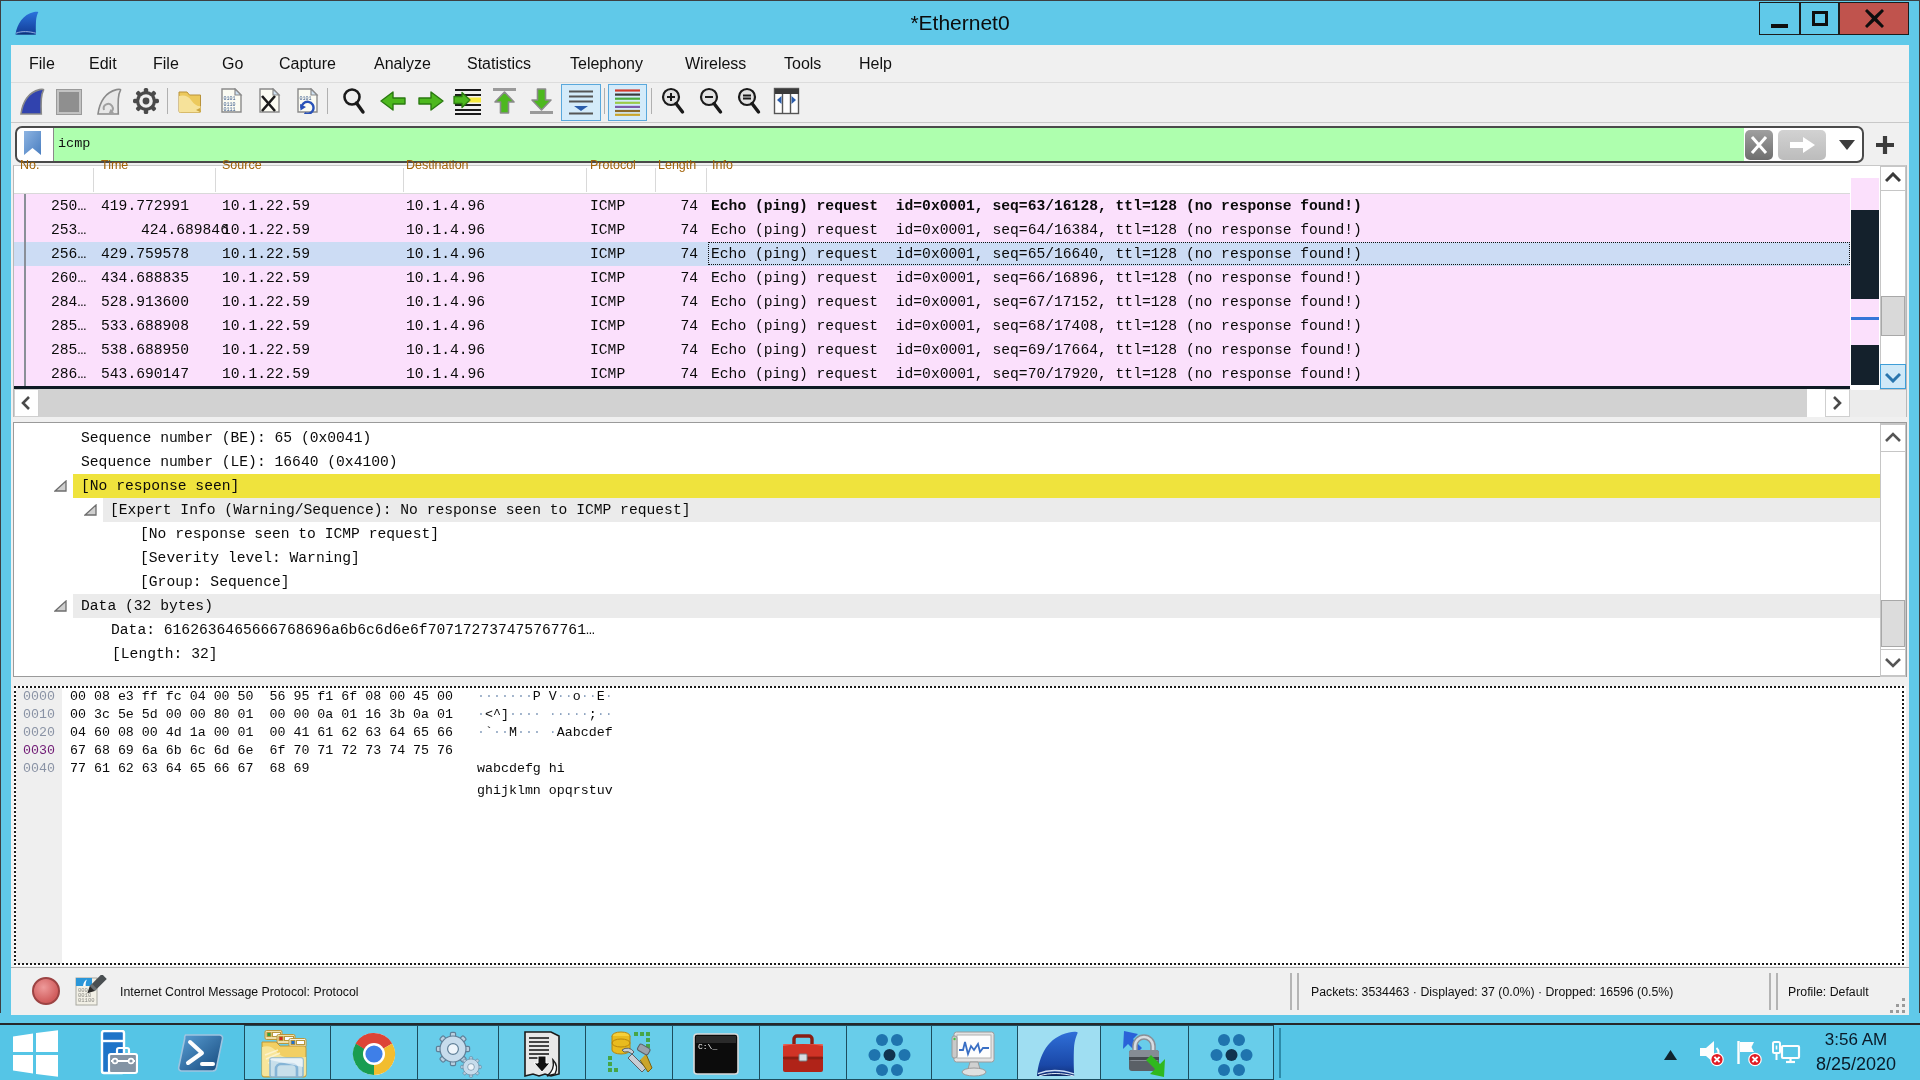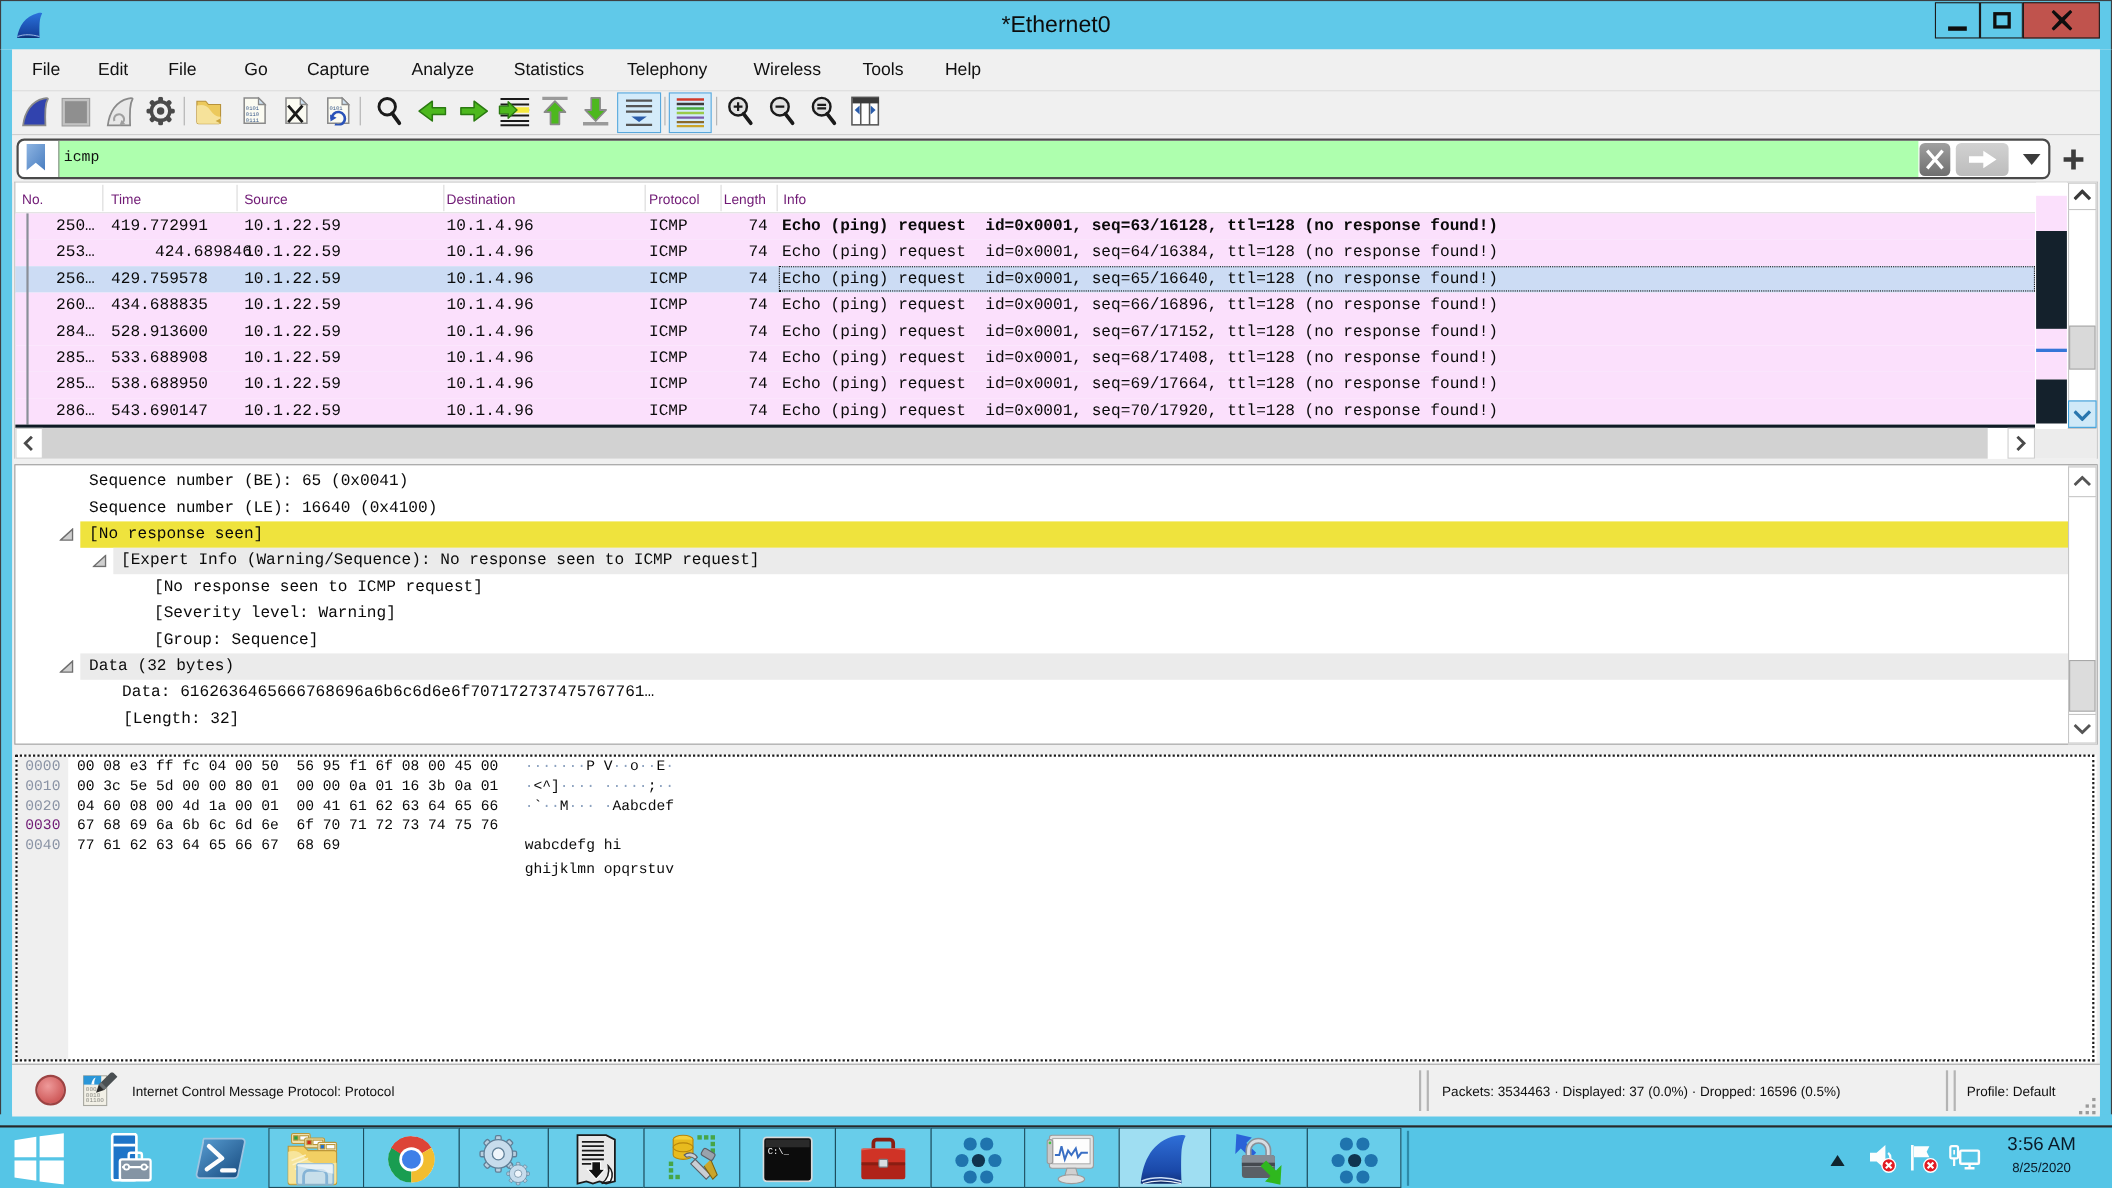--- a/index.html
+++ b/index.html
@@ -9,21 +9,21 @@
 #titlebar{left:0;top:0;width:1920px;height:45px;background:#60c9e9;border-top:1px solid #3d3f42;border-left:1px solid #3d3f42;border-right:1px solid #3d3f42;}
 #lborder{left:0;top:45px;width:11px;height:978px;background:#60c9e9;border-left:1px solid #3d3f42;}
 #rborder{left:1909px;top:45px;width:11px;height:978px;background:#60c9e9;border-right:1px solid #3d3f42;}
 #bborder{left:0;top:1013px;width:1920px;height:10px;background:#60c9e9;}
 #client{left:11px;top:45px;width:1898px;height:968px;background:#f0f0f0;}
 .winbtn{top:2px;height:33px;border:1px solid #1c1c1c;background:#60c9e9;}
 #btnclose{background:#c0534d;}
 .menuitem{top:54px;height:20px;font-size:16px;color:#101010;line-height:20px;}
 #filterbox{left:15px;top:126px;width:1849px;height:37px;background:#fff;border:2px solid #4a4a4a;border-radius:7px;overflow:hidden;}
 #filtergreen{left:36px;top:0;width:1691px;height:33px;background:#aeffae;}
-.hdrlbl{top:173px;height:17px;font-size:12.5px;color:#701a75;line-height:17px;}
+.hdrlbl{top:157px;height:17px;font-size:12.5px;color:#a16207;line-height:17px;}
 .hdrsep{top:168px;width:1px;height:24px;background:#d9d9d9;}
 .prow{left:14px;width:1836px;height:24px;background:#fbe0fc;}
 .rowtxt{font-size:14.67px;line-height:24px;color:#0a0a0a;white-space:pre;}
 .dtxt{font-size:14.67px;line-height:24px;color:#0a0a0a;white-space:pre;}
 .hextxt{font-size:13.3px;line-height:18px;white-space:pre;color:#0a0a0a;}
 .sbtext{font-size:12.3px;color:#101010;}
 </style></head>
 <body>
 <div id="client" class="abs"></div>
 <div id="titlebar" class="abs"></div>
@@ -499,21 +499,21 @@
   </svg>
 <svg class="abs" style="left:1771px;top:1040px;" width="30" height="28" viewBox="0 0 30 28">
 <rect x="2" y="2" width="7" height="11" rx="1.5" fill="none" stroke="#fdfdfd" stroke-width="2"></rect>
 <line x1="5.5" y1="13" x2="5.5" y2="20" stroke="#fdfdfd" stroke-width="2"></line>
 <line x1="5.5" y1="5.5" x2="5.5" y2="9.5" stroke="#fdfdfd" stroke-width="1.6"></line>
 <rect x="11" y="6" width="17" height="12" rx="1" fill="none" stroke="#fdfdfd" stroke-width="2.2"></rect>
 <line x1="15" y1="22" x2="24" y2="22" stroke="#fdfdfd" stroke-width="2.2"></line>
 <line x1="19.5" y1="18" x2="19.5" y2="22" stroke="#fdfdfd" stroke-width="2.2"></line>
   </svg>
 <div class="abs" style="left:1800px;top:1030px;width:112px;text-align:center;font-size:17px;color:#0a1a28;">3:56 AM</div>
-<div class="abs" style="left:1800px;top:1054px;width:112px;text-align:center;font-size:12px;color:#0a1a28;">8/25/2020</div>
+<div class="abs" style="left:1800px;top:1054px;width:112px;text-align:center;font-size:18px;color:#0a1a28;">8/25/2020</div>
 <svg class="abs" style="left:14px;top:10px;" width="26" height="26" viewBox="0 0 26 26">
 <defs>
       <linearGradient id="tfin" x1="0" y1="0" x2="0" y2="1">
         <stop offset="0" stop-color="#2a72dc"></stop>
         <stop offset="0.85" stop-color="#1644a0"></stop>
       </linearGradient>
     </defs>
 <path d="M1.5,24.5 C3,14 9,4.5 20,2 C22,1.6 24,1.5 24.3,2.2 C23.5,3.5 22.3,6.5 22,11 C21.7,16 21.8,21 22,24.5 Z" fill="url(#tfin)"></path>
 <path d="M1.5,24.5 C8,22 15,22.5 22,24.5 Z" fill="#0f3478"></path>
 <path d="M2,23.2 C8,20.8 15,21.3 21.8,23.2" fill="none" stroke="#9db8e0" stroke-width="0.9"></path>

